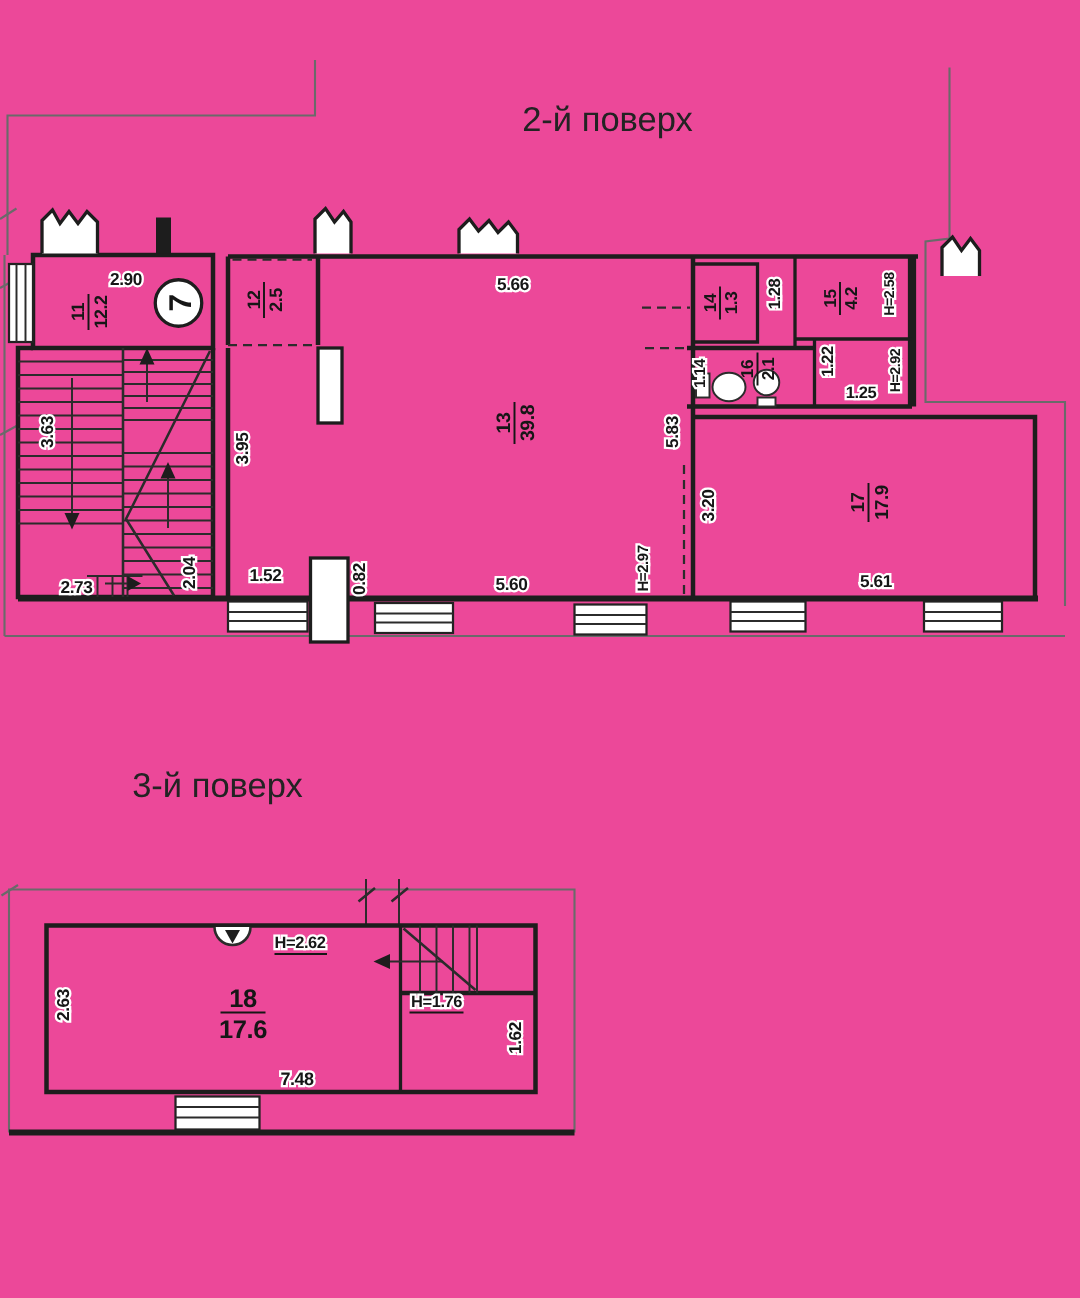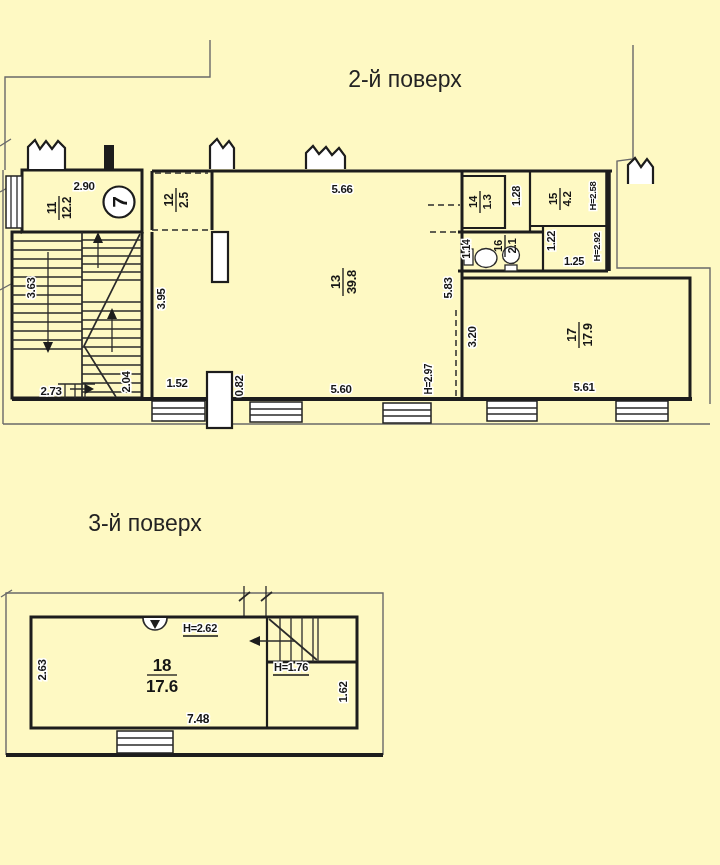--- a/index.html
+++ b/index.html
@@ -1,16 +1,16 @@
 <!DOCTYPE html>
 <html><head>
 <meta charset="utf-8">
 <style>
   html,body{margin:0;padding:0;background:#ffffff;}
-  .canvas{position:relative;width:720px;height:865px;background:#fef9c3;overflow:hidden;}
+  .canvas{position:relative;width:720px;height:865px;background:#ec4899;overflow:hidden;}
   svg{display:block;}
   svg text{font-family:"Liberation Sans",sans-serif;font-weight:bold;fill:#161616;letter-spacing:-0.3px;}
   text.title{font-weight:normal;letter-spacing:0;fill:#232323;}
   text.dim{text-anchor:middle;stroke:#ffffff;stroke-width:3px;paint-order:stroke;}
   text.room{text-anchor:middle;}
   .thin{stroke:#6a6a6a;stroke-width:1.4;fill:none;}
   .w2{stroke:#1d1d1d;stroke-width:2.2;fill:none;}
   .w3{stroke:#1d1d1d;stroke-width:3;fill:none;}
   .w4{stroke:#1d1d1d;stroke-width:4;fill:none;}
   .w5{stroke:#1d1d1d;stroke-width:5.5;fill:none;}

